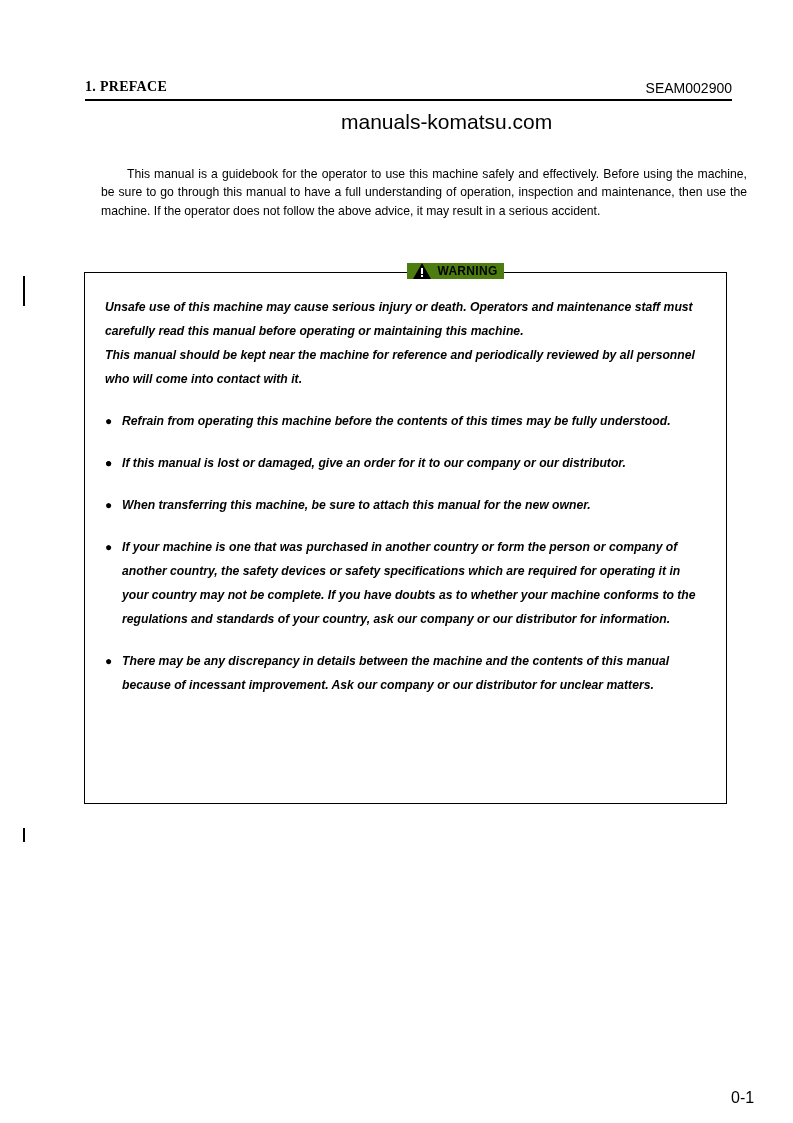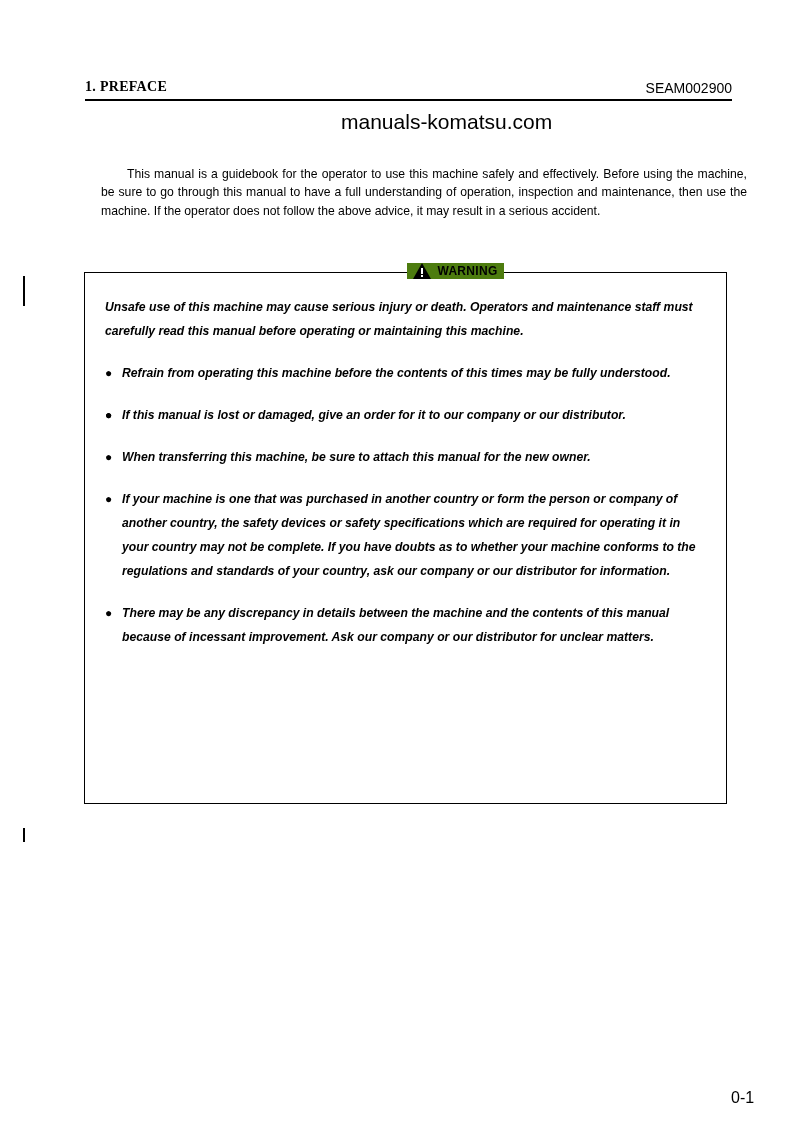--- a/index.html
+++ b/index.html
@@ -162,20 +162,21 @@
         <polygon points="9,0 18,16 0,16" fill="#000"></polygon>
         <rect x="8" y="5" width="2" height="6" fill="#fff"></rect>
         <rect x="8" y="12" width="2" height="2" fill="#fff"></rect>
       </svg>
       <span>WARNING</span>
     </span>
   </div>
 
   <div class="warn-content">
     <p>Unsafe use of this machine may cause serious injury or death. Operators and maintenance staff must carefully read this manual before operating or maintaining this machine.</p>
+    <p>This manual should be kept near the machine for reference and periodically reviewed by all personnel who will come into contact with it.</p>
 
     <ul class="bullets">
       <li>
         <span class="dot">●</span>
         <span>Refrain from operating this machine before the contents of this times may be fully understood.</span>
       </li>
       <li>
         <span class="dot">●</span>
       </li>
       <li>

